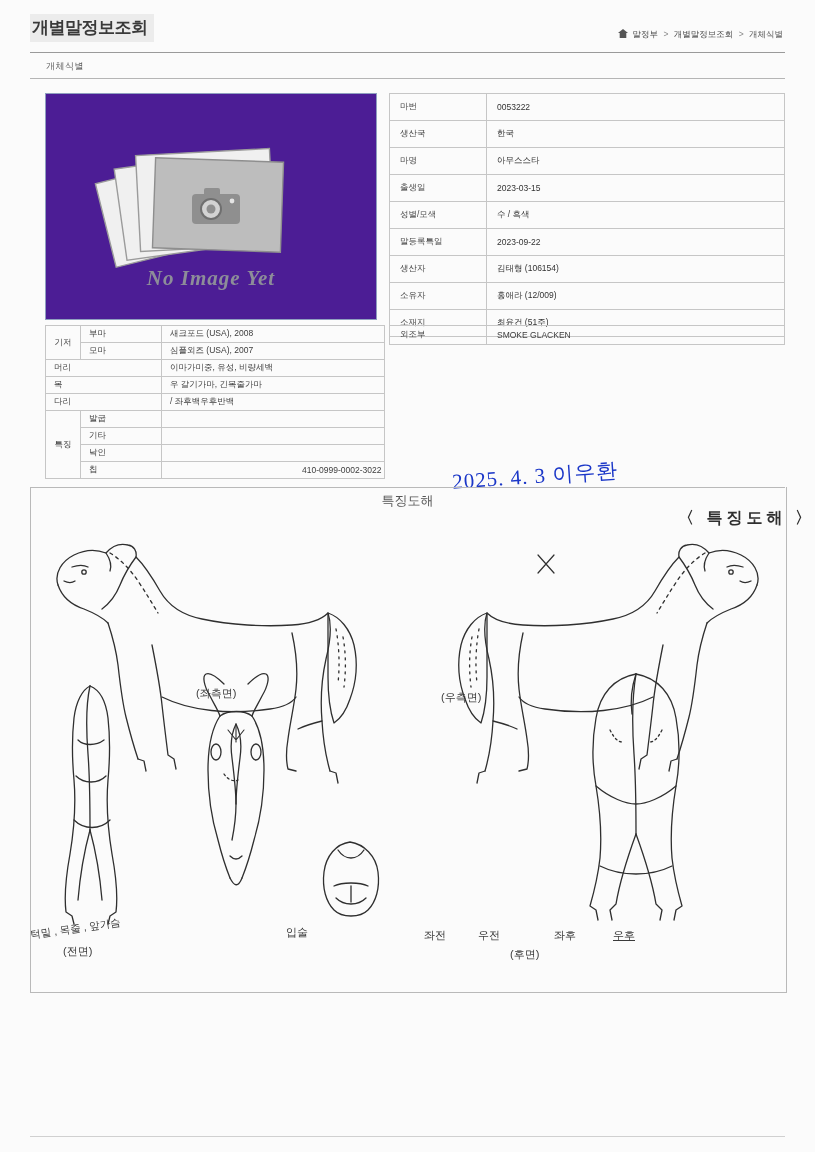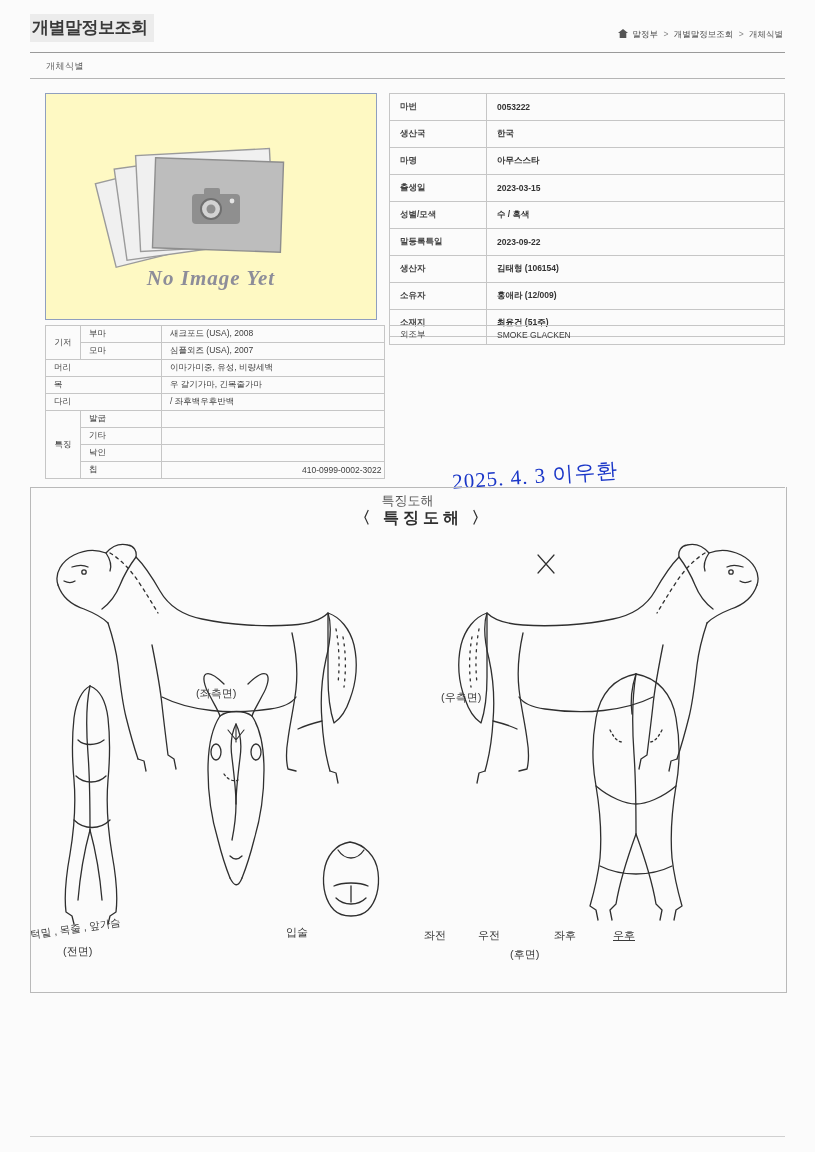--- a/index.html
+++ b/index.html
@@ -73,21 +73,21 @@
     height: 1px;
     background: #b5b5b5;
   }
 
   
   .photo-box {
     position: absolute;
     left: 45px; top: 93px;
     width: 330px; height: 225px;
     border: 1px solid #8f9fbf;
-    background: #fef9c3;
+    background: #4c1d95;
   }
   .photo-inner {
     position: absolute;
     left: 0; top: 0; right: 0; bottom: 0;
   }
   .no-image-text {
     position: absolute;
     left: 0; right: 0;
     bottom: 28px;
     text-align: center;
@@ -106,21 +106,20 @@
     width: 396px;
     border-collapse: collapse;
     font-size: 8.5px;
   }
   .info-table td {
     border: 1px solid #c6c6c6;
     height: 26px;
     padding: 0 0 0 10px;
     color: #3d3d3d;
     vertical-align: middle;
-    font-weight: bold;
   }
   .info-table td.k { width: 86px; color: #444; }
   .info-table td.v { color: #333; }
 
   
   .ped-table {
     position: absolute;
     left: 45px; top: 325px;
     width: 340px;
     border-collapse: collapse;
@@ -170,21 +169,21 @@
   .diagram-caption-small {
     position: absolute;
     left: 0; right: 0; top: 492px;
     text-align: center;
     font-size: 13px;
     color: #555;
   }
   .diagram-title {
     position: absolute;
     left: 0; right: 0; top: 508px;
-    text-align: center;
+    text-align: right;
     font-size: 16px;
     font-weight: bold;
     letter-spacing: 4px;
     color: #2f2f2f;
     padding-left: 31px;
   }
   .diagram-frame {
     position: absolute;
     left: 30px; top: 487px;
     width: 755px;

